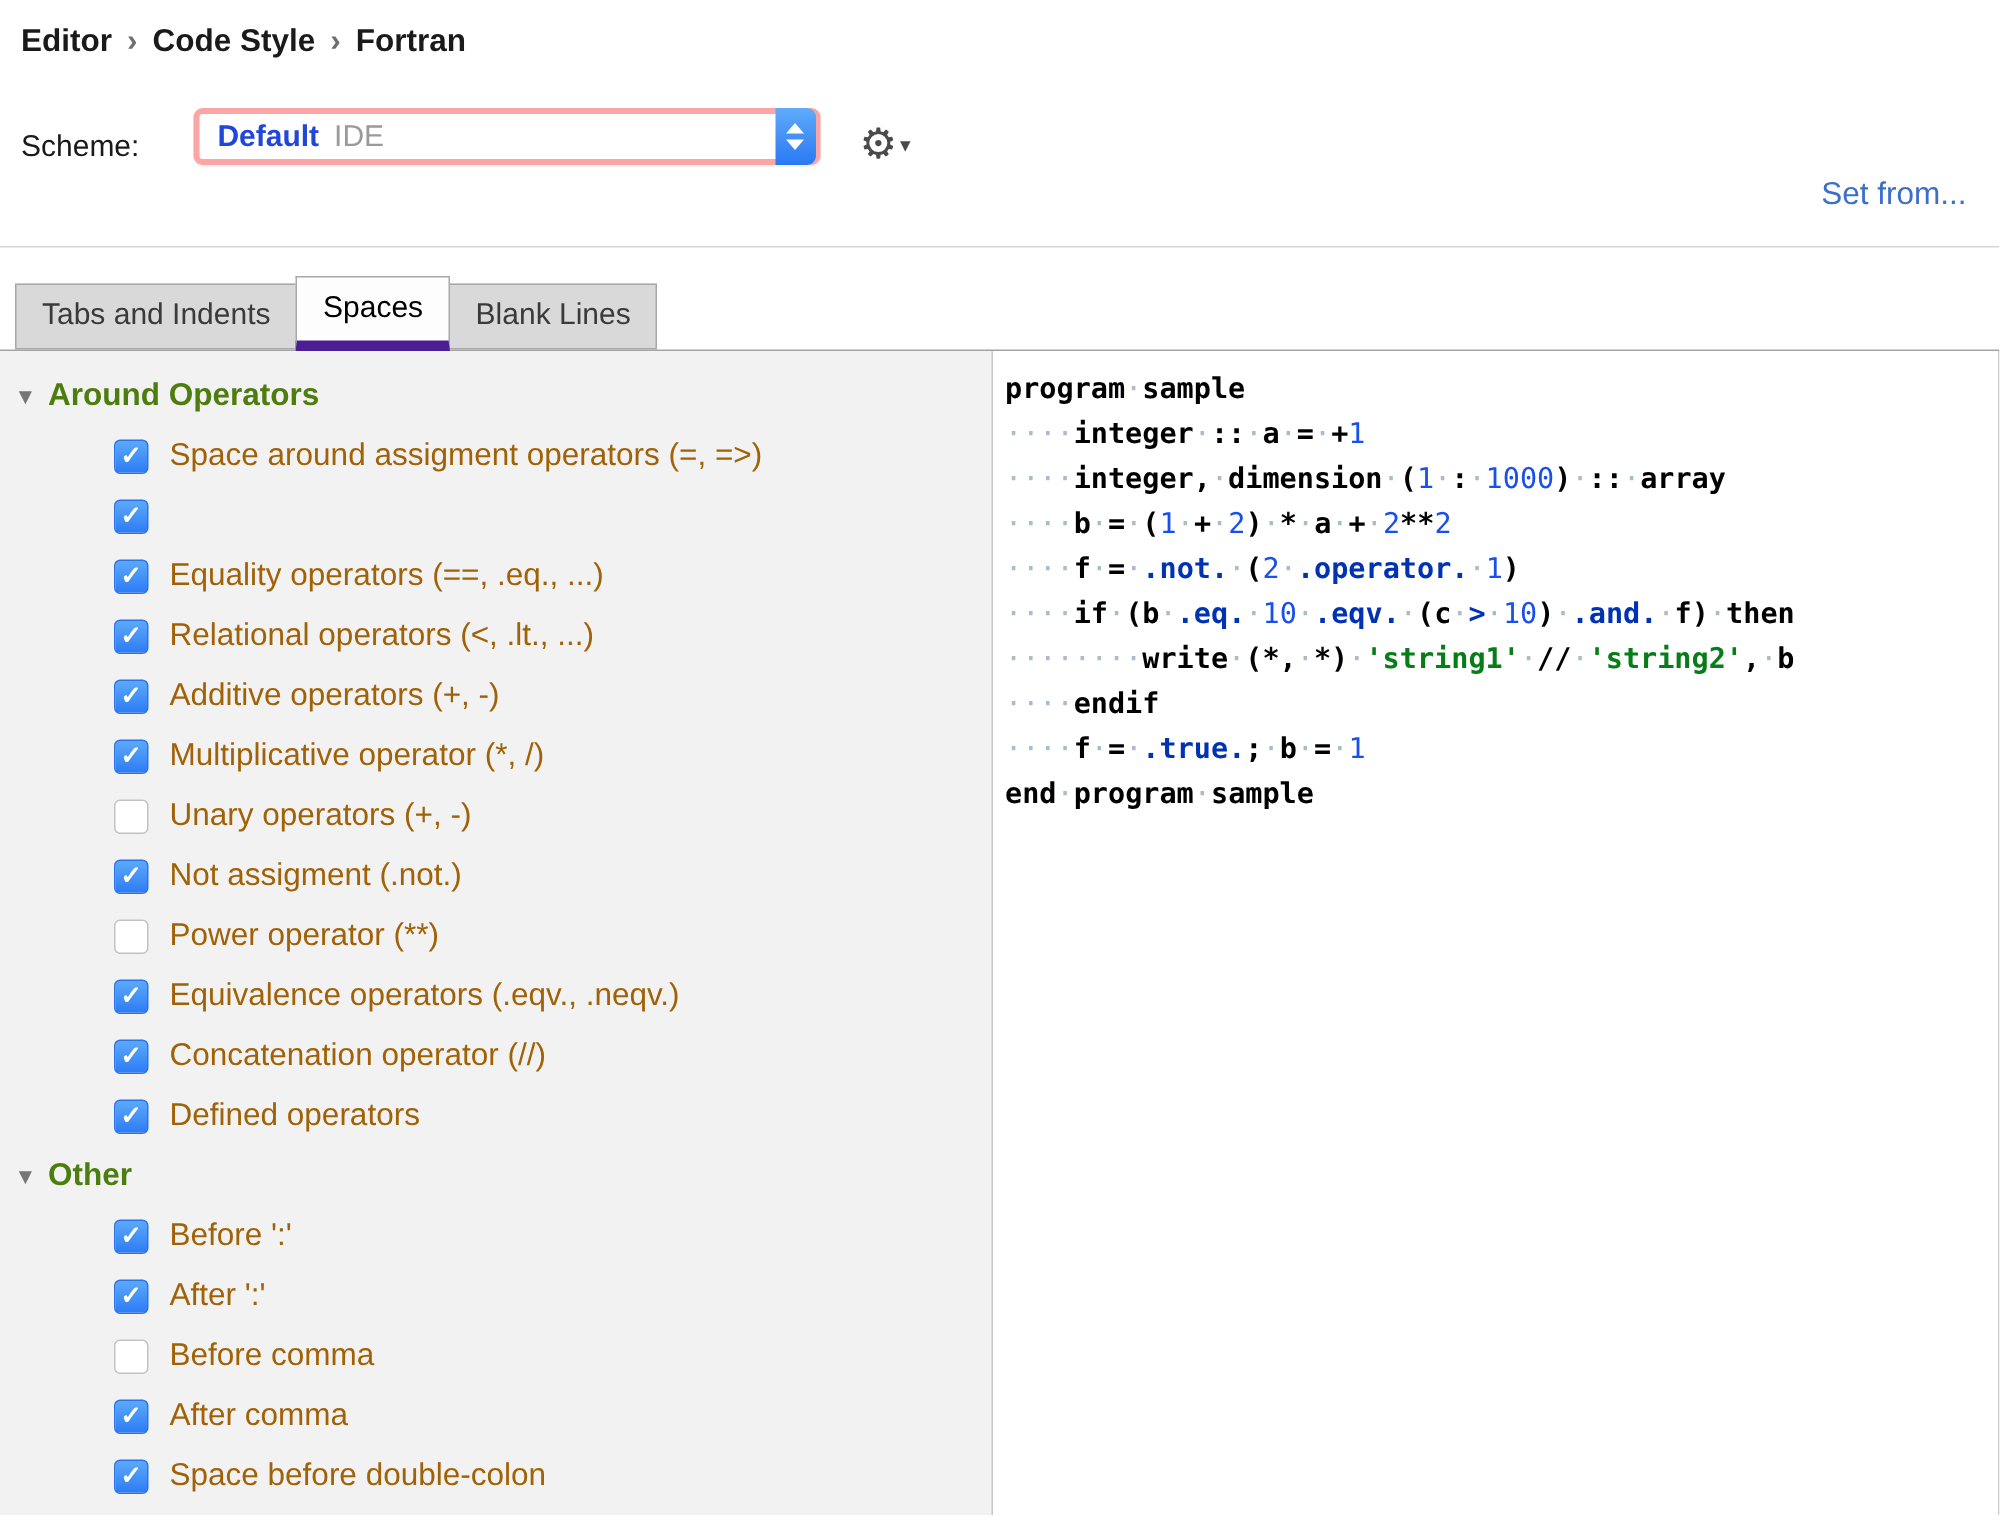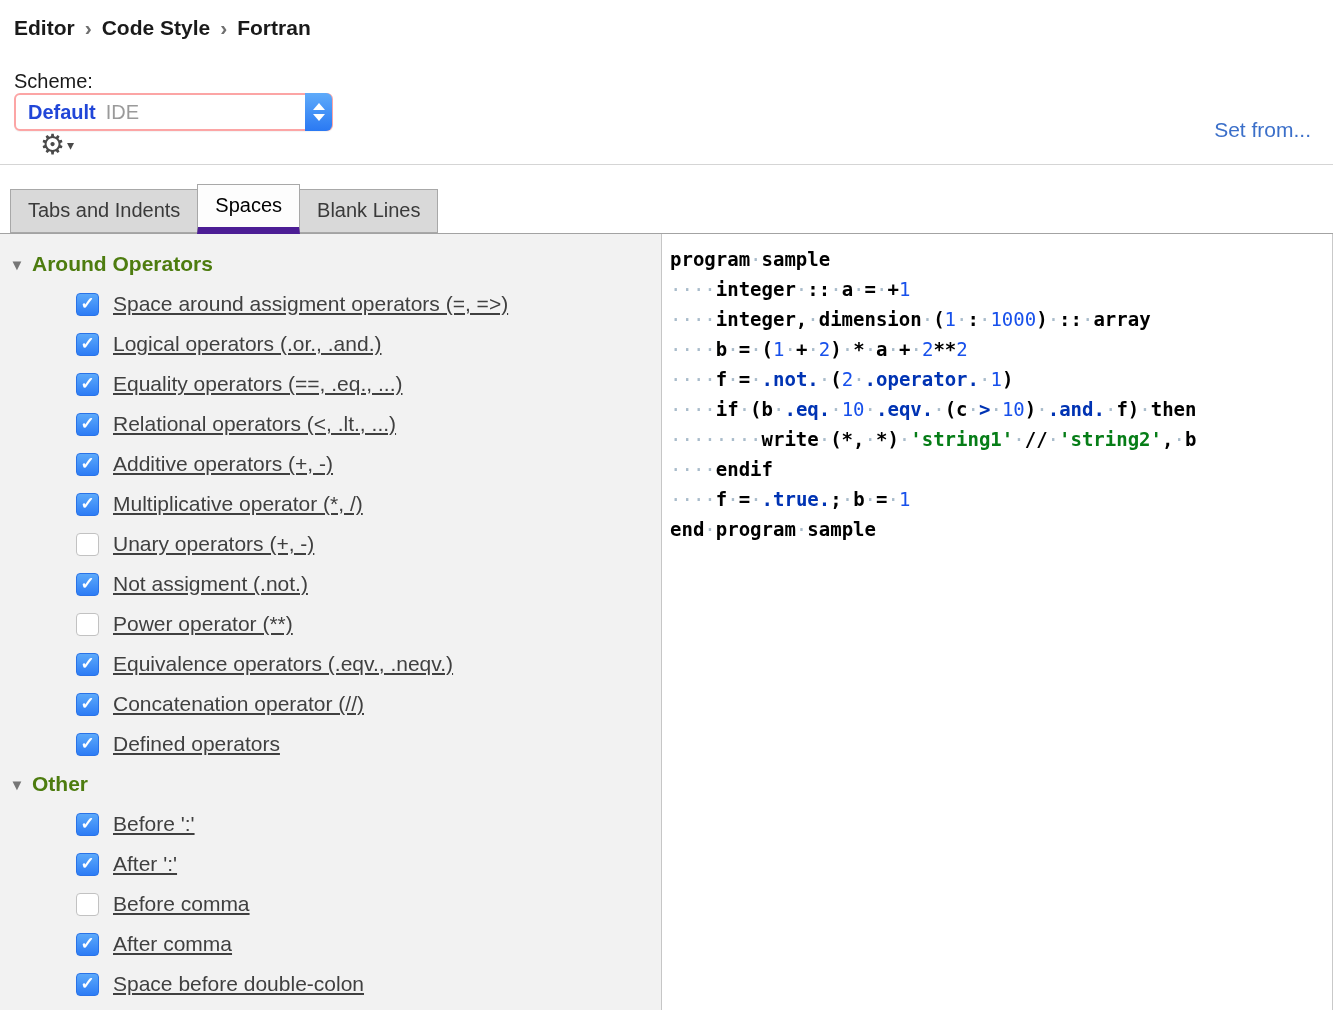--- a/index.html
+++ b/index.html
@@ -3,23 +3,23 @@
 <meta charset="utf-8">
 <style>
   * { margin:0; padding:0; box-sizing:border-box; }
   html,body { width:1333px; height:1013px; background:#fff; font-family:"Liberation Sans",sans-serif; overflow:hidden; }
 
   
   .header { background:#fff; }
   .breadcrumb { padding:16px 0 0 14px; font-size:21px; font-weight:bold; color:#1a1a1a; }
   .breadcrumb .sep { color:#6f6f6f; font-weight:bold; padding:0 10px; }
 
-  .scheme-row { display:flex; align-items:flex-start; margin:30px 0 0 14px; height:40px;flex-direction:column; }
+  .scheme-row { display:flex; align-items:flex-end; margin:30px 0 0 14px; height:40px; }
   .scheme-label { font-size:20px; color:#1a1a1a; margin-right:36px; }
-  .combo { width:319px; height:38px; background:#fff; border:2px solid #fca5a5; border-radius:6px;
+  .combo { width:418px; height:38px; background:#fff; border:4px solid #fca5a5; border-radius:6px;
            display:flex; align-items:center; justify-content:space-between; cursor:default;
            box-shadow:0 1px 1px rgba(0,0,0,0.05); }
   .combo-text { padding-left:12px; font-size:20px; }
   .combo-value { color:#2146d8; font-weight:bold; }
   .combo-suffix { color:#9a9a9a; margin-left:10px; }
   .stepper { width:27px; height:38px; margin-right:-1px; border-radius:0 6px 6px 0;
              background:linear-gradient(#5fabfa,#2a79f3); display:flex; flex-direction:column;
              align-items:center; justify-content:center; gap:4px; }
   .stepper .up    { width:0; height:0; border-left:6px solid transparent; border-right:6px solid transparent; border-bottom:7px solid #fff; }
   .stepper .down  { width:0; height:0; border-left:6px solid transparent; border-right:6px solid transparent; border-top:7px solid #fff; }
@@ -47,21 +47,21 @@
                    padding-top:10px; overflow:hidden; }
   .section-header { display:flex; align-items:center; height:40px; cursor:pointer; }
   .section-arrow { width:30px; text-align:center; color:#767676; font-size:15px; margin-left:2px; }
   .section-title { font-size:21px; font-weight:bold; color:#4d7c0f; }
   .option-row { display:flex; align-items:center; height:40px; padding-left:76px; cursor:pointer; }
   .checkbox { width:23px; height:23px; border-radius:4px; flex:0 0 auto;
               display:flex; align-items:center; justify-content:center; }
   .checkbox.checked { background:linear-gradient(#5ca9fa,#2d7cf5); border:1px solid #2a73e8; }
   .checkbox.unchecked { background:#fff; border:1.5px solid #c2c2c2; }
   .checkmark { color:#fff; font-size:17px; font-weight:bold; line-height:1; transform:translateY(-1px); }
-  .option-label { font-size:21px; color:#404040; margin-left:14px; white-space:nowrap;text-decoration:underline; }
+  .option-label { font-size:21px; color:#a16207; margin-left:14px; white-space:nowrap; }
 
   .preview-panel { flex:1; background:#fff; overflow:hidden; }
   .code { font-family:"DejaVu Sans Mono","Liberation Mono",monospace; font-size:19px;
           line-height:30px; color:#000; padding:10px 0 0 8px; white-space:pre; }
   .code-line { height:30px; }
   .tok { color:#000;font-weight:bold; }
   .ws  { color:#a9bccb; }
   .num { color:#1750eb; }
   .kw  { color:#0033b3; font-weight:bold; }
   .str { color:#067d17; font-weight:bold; }
@@ -113,21 +113,20 @@
       <div class="option-row">
         <span class="checkbox checked">
           <span class="checkmark">✓</span>
         </span>
         <span class="option-label">Space around assigment operators (=, =&gt;)</span>
       </div>
       <div class="option-row">
         <span class="checkbox checked">
           <span class="checkmark">✓</span>
         </span>
-        <span class="option-label">Logical operators (.or., .and.)</span>
       </div>
       <div class="option-row">
         <span class="checkbox checked">
           <span class="checkmark">✓</span>
         </span>
         <span class="option-label">Equality operators (==, .eq., ...)</span>
       </div>
       <div class="option-row">
         <span class="checkbox checked">
           <span class="checkmark">✓</span>

